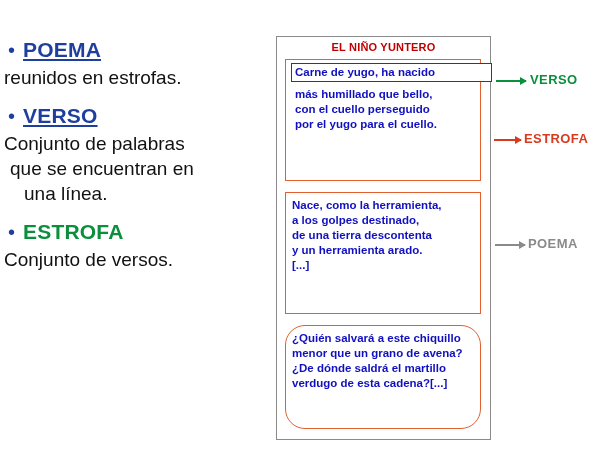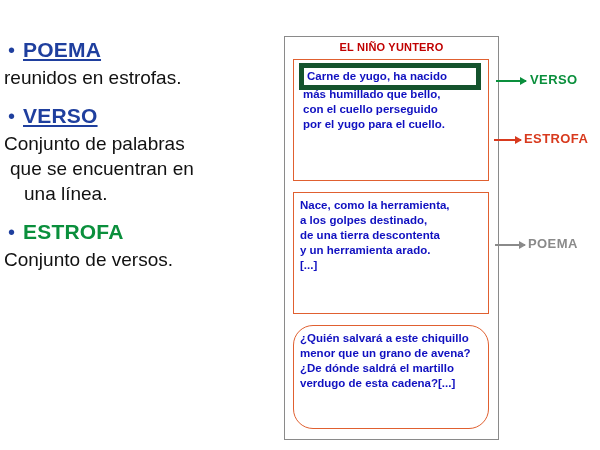--- a/index.html
+++ b/index.html
@@ -74,21 +74,21 @@
     margin-top: 3px;
   }
   .def-body .ln {
     display: block;
   }
   .indent1 { padding-left: 6px; }
   .indent2 { padding-left: 20px; }
   
   #panel {
     position: absolute;
-    left: 284px;
+    left: 276px;
     top: 36px;
     width: 215px;
     height: 404px;
     border: 1px solid #8a8a8a;
     background: #ffffff;
     box-sizing: border-box;
   }
   #panel-title {
     position: absolute;
     top: 4px;
@@ -116,22 +116,22 @@
     line-height: 1.30;
     white-space: nowrap;
   }
   #stanza1 { top: 22px; height: 122px; }
   #stanza2 { top: 155px; height: 122px; }
   #stanza3 { top: 288px; height: 104px; border-radius: 20px; }
   #verse-box {
     position: absolute;
     left: 5px;
     top: 3px;
-    width: 182px;
-    border: 5px solid #14532d;
+    width: 201px;
+    border: 1px solid #14532d;
     box-sizing: border-box;
     padding: 1px 3px;
     background: #ffffff;
   }
   #verse-box .line { font-size: 11.5px; }
   #stanza1 .rest {
     position: absolute;
     left: 9px;
     top: 27px;
   }

